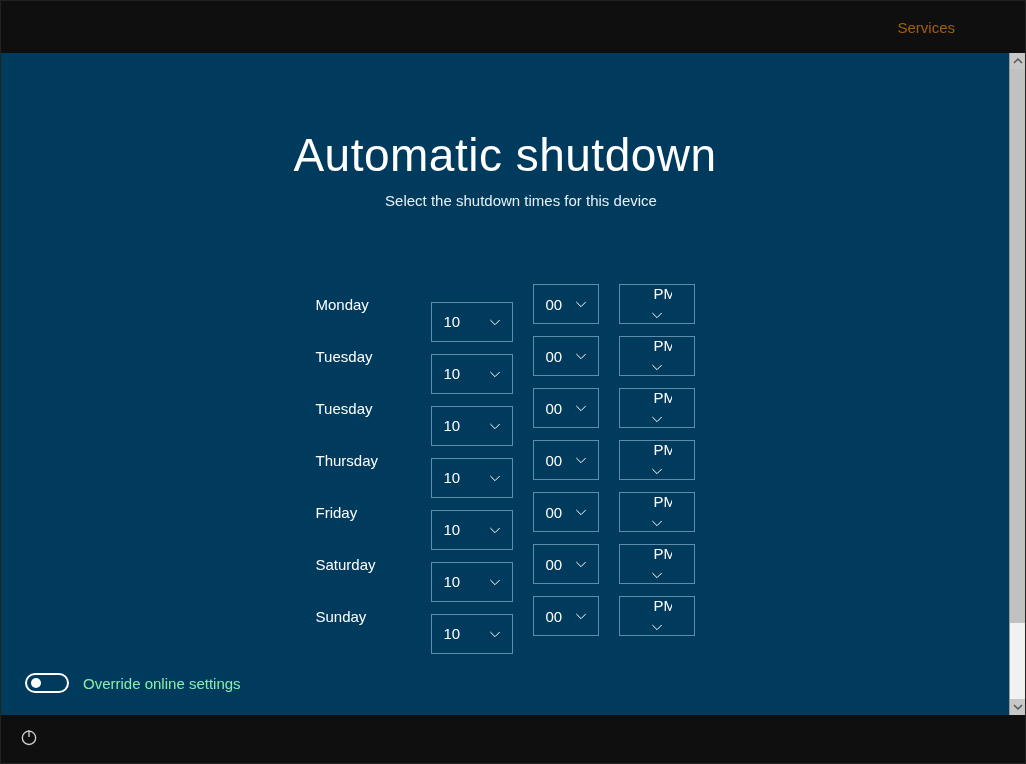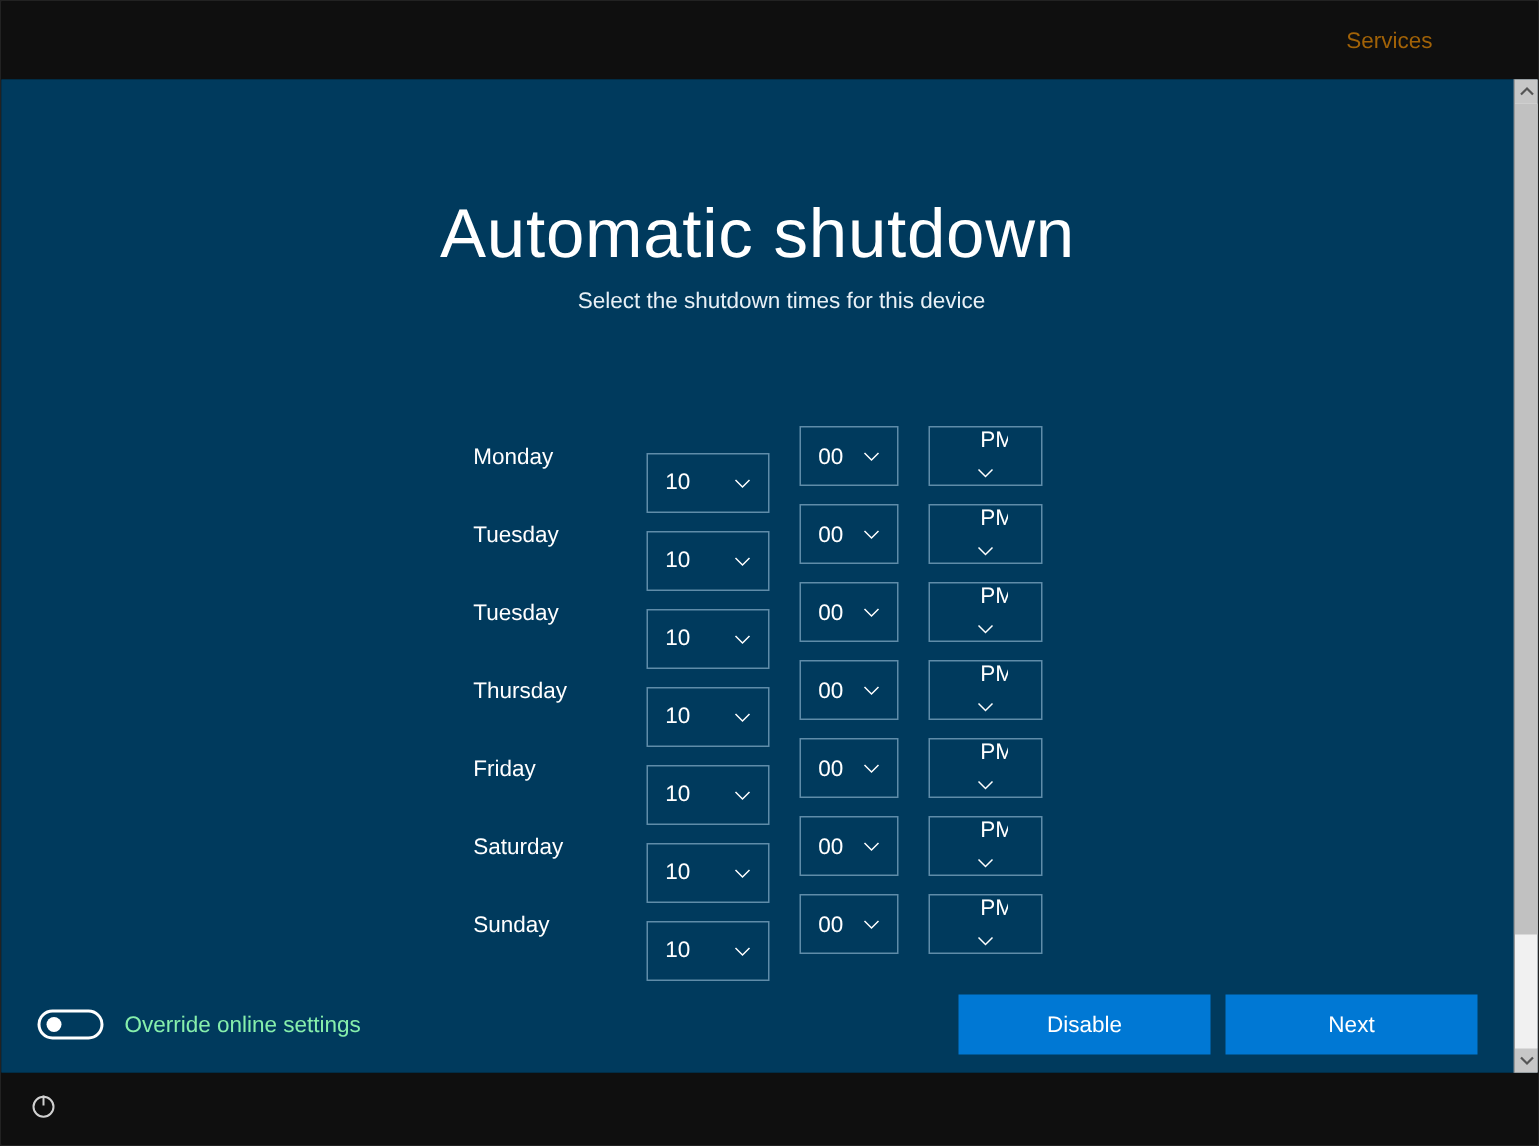--- a/index.html
+++ b/index.html
@@ -412,24 +412,20 @@
             </div>
           </div>
         </div>
 
       <div class="footer">
         <div class="toggle-wrap">
           <div class="toggle">
             <div class="toggle-knob"></div>
           </div>
           <span class="toggle-label">Override online settings</span>
-        </div>
-        <div class="footer-buttons">
-          <button class="btn">Disable</button>
-          <button class="btn">Next</button>
         </div>
       </div>
 
     </div>
 
     <div class="scrollbar">
       <div class="scroll-arrow">
         <svg viewBox="0 0 10 10" width="10" height="10">
             <polyline points="1,7 5,3 9,7" fill="none" stroke="#555" stroke-width="1.5"></polyline>
           </svg>

